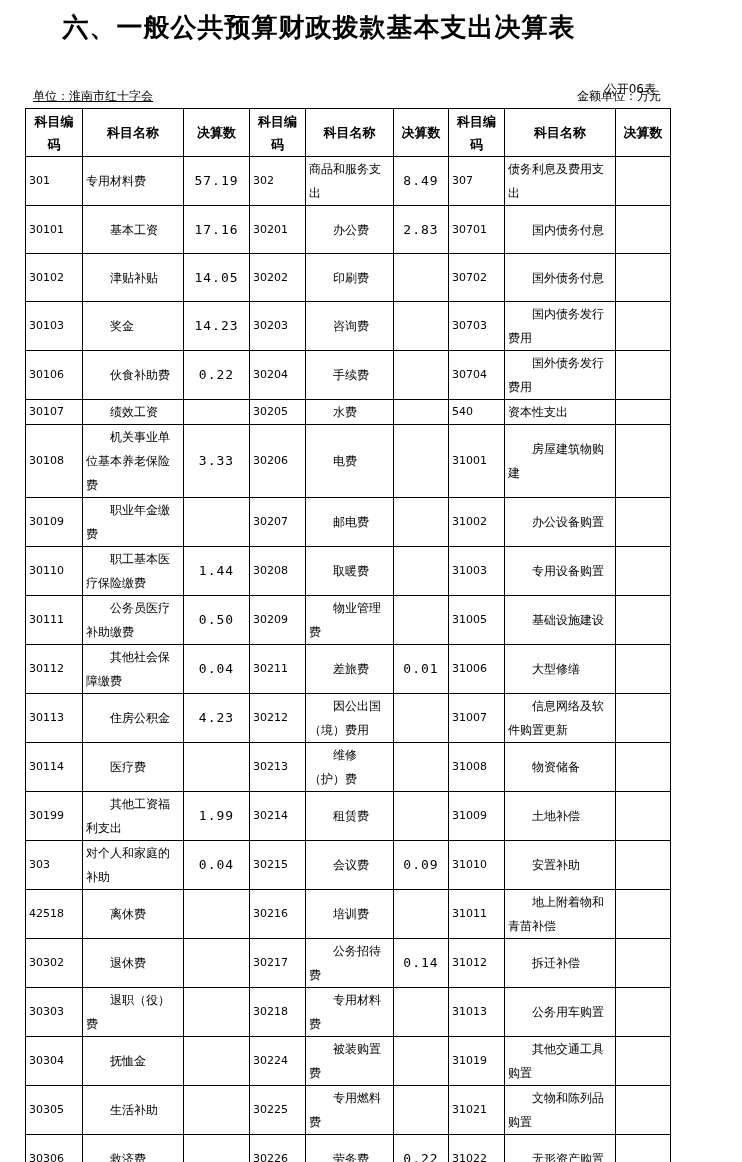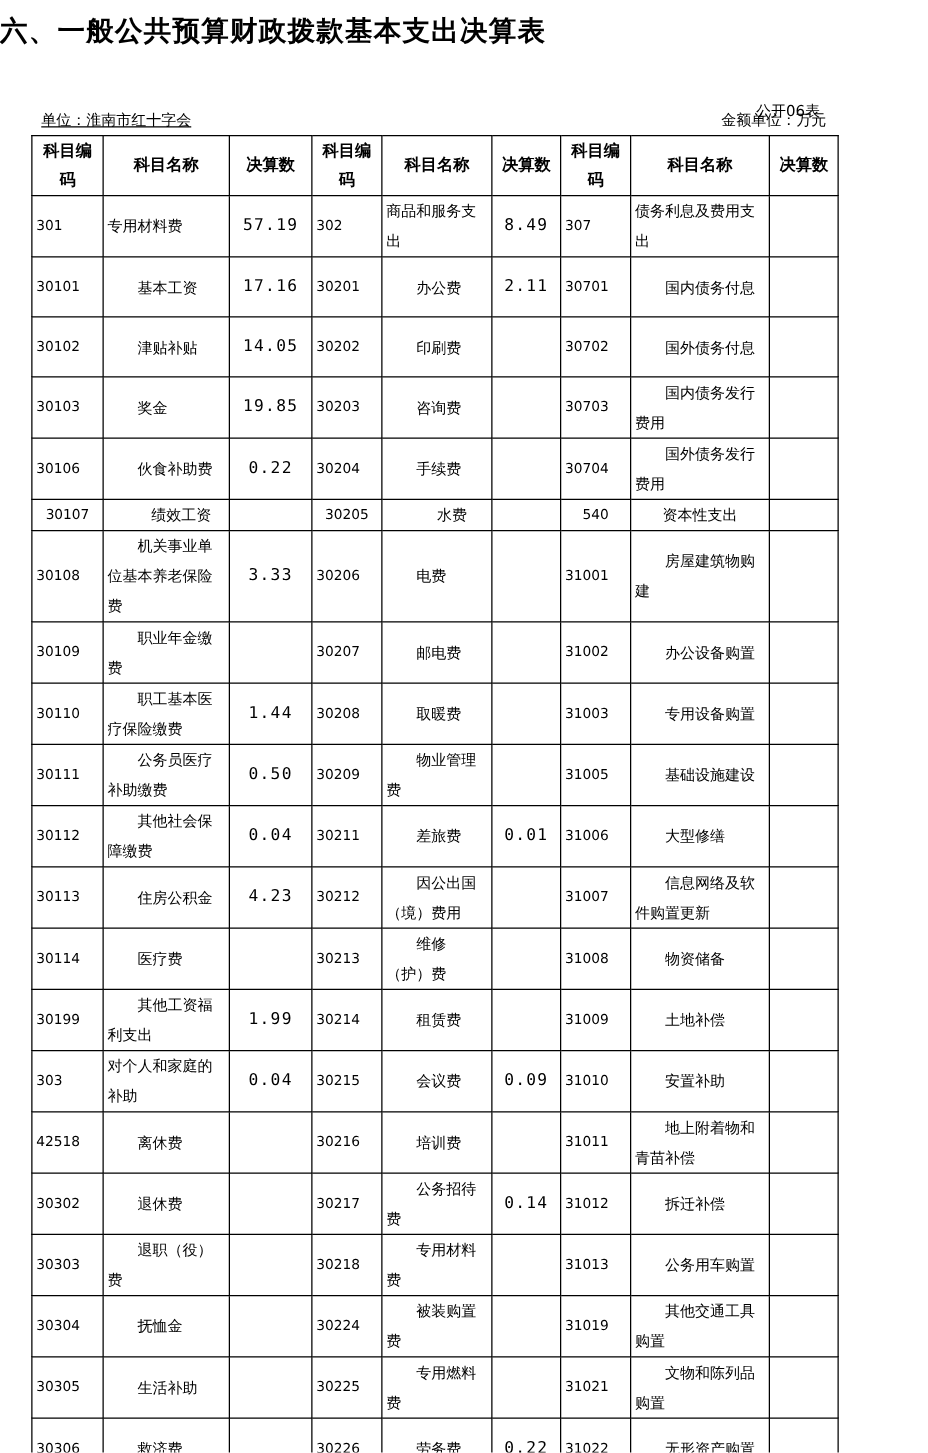--- a/index.html
+++ b/index.html
@@ -1,43 +1,43 @@
 <!DOCTYPE html>
 <html><head>
 <meta charset="utf-8">
 <style>
   html, body { margin: 0; padding: 0; background: #ffffff; }
   body {
     width: 742px; height: 1162px; position: relative; overflow: hidden;
     font-family: "DejaVu Sans", "Liberation Sans", sans-serif; color: #000;
   }
   .title {
-    position: absolute; left: 0; top: 10px; width: 638px; text-align: left;
-    font-size: 22px; font-weight: bold; letter-spacing: 1px;
+    position: absolute; left: 0; top: 10px; width: 638px; text-align: center;
+    font-size: 26px; font-weight: bold; letter-spacing: 1px;
   }
   .form-no {
     position: absolute; right: 86px; top: 64px; font-size: 12px; margin-top: 17px;
   }
   .unit {
     position: absolute; left: 33px; top: 88px; font-size: 12px; text-decoration: underline;
   }
   .amount-unit {
     position: absolute; right: 81px; top: 88px; font-size: 12px;
   }
   table {
     position: absolute; left: 25px; top: 108px;
     border-collapse: collapse; table-layout: fixed; width: 646px;
   }
   td, th {
     border: 1px solid #000; padding: 0 3px; font-size: 12px; line-height: 24px;
     vertical-align: middle; overflow: hidden;
   }
   th { font-weight: bold; text-align: center; font-size: 13px; height: 47px; line-height: 23px; }
   tr.r td { height: 47px; }
-  tr.short td { height: 23px; text-align: center; }
+  tr.short td { height: 23px; }
   td.code { font-size: 11px; }
   td.num { text-align: center; font-family: "DejaVu Sans Mono", "Liberation Mono", monospace; font-size: 13px; letter-spacing: 1px; }
   td.name { text-align: left; }
   td.name.ind { text-indent: 24px; }
 </style>
 </head>
 <body>
 
 <div class="title">六、一般公共预算财政拨款基本支出决算表</div>
 <div class="form-no">公开06表</div>
@@ -80,40 +80,40 @@
         <td class="code">307</td>
         <td class="name">债务利息及费用支出</td>
         <td class="num"></td>
       </tr>
       <tr class="r">
         <td class="code">30101</td>
         <td class="name ind">基本工资</td>
         <td class="num">17.16</td>
         <td class="code">30201</td>
         <td class="name ind">办公费</td>
-        <td class="num">2.11</td>
+        <td class="num">2.83</td>
         <td class="code">30701</td>
         <td class="name ind">国内债务付息</td>
         <td class="num"></td>
       </tr>
       <tr class="r">
         <td class="code">30102</td>
         <td class="name ind">津贴补贴</td>
         <td class="num">14.05</td>
         <td class="code">30202</td>
         <td class="name ind">印刷费</td>
         <td class="num"></td>
         <td class="code">30702</td>
         <td class="name ind">国外债务付息</td>
         <td class="num"></td>
       </tr>
       <tr class="r">
         <td class="code">30103</td>
         <td class="name ind">奖金</td>
-        <td class="num">19.85</td>
+        <td class="num">14.23</td>
         <td class="code">30203</td>
         <td class="name ind">咨询费</td>
         <td class="num"></td>
         <td class="code">30703</td>
         <td class="name ind">国内债务发行费用</td>
         <td class="num"></td>
       </tr>
       <tr class="r">
         <td class="code">30106</td>
         <td class="name ind">伙食补助费</td>

